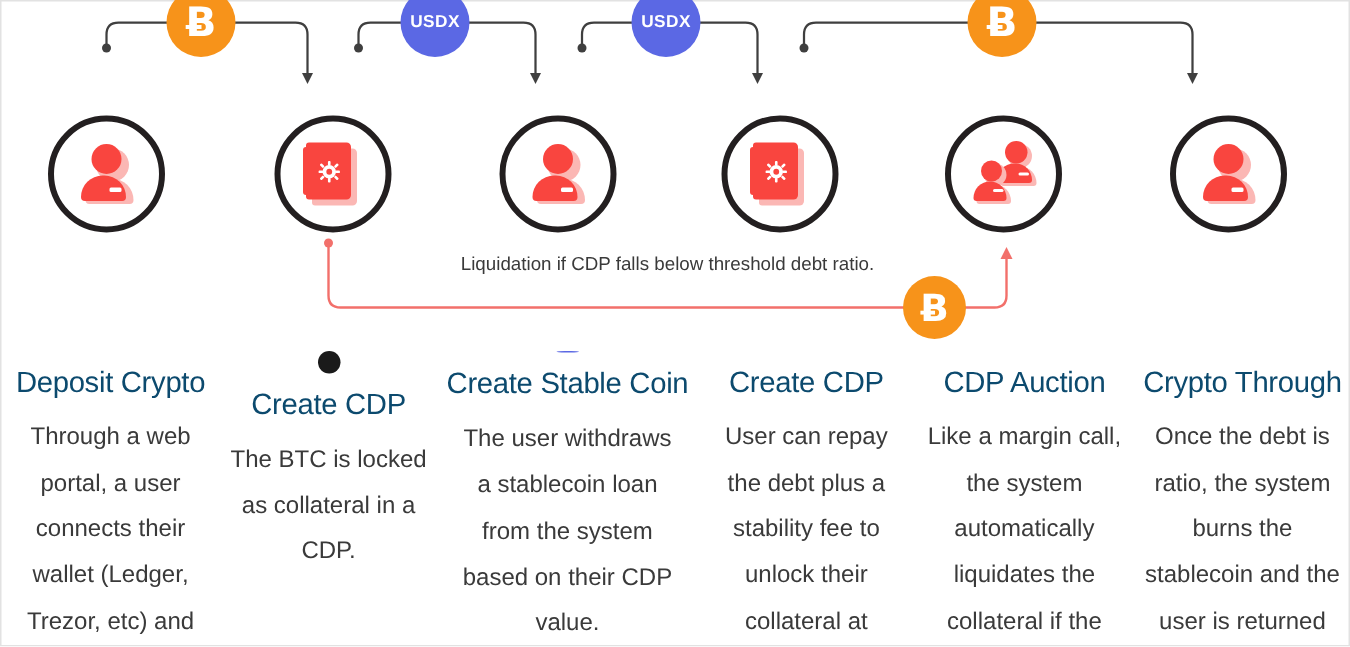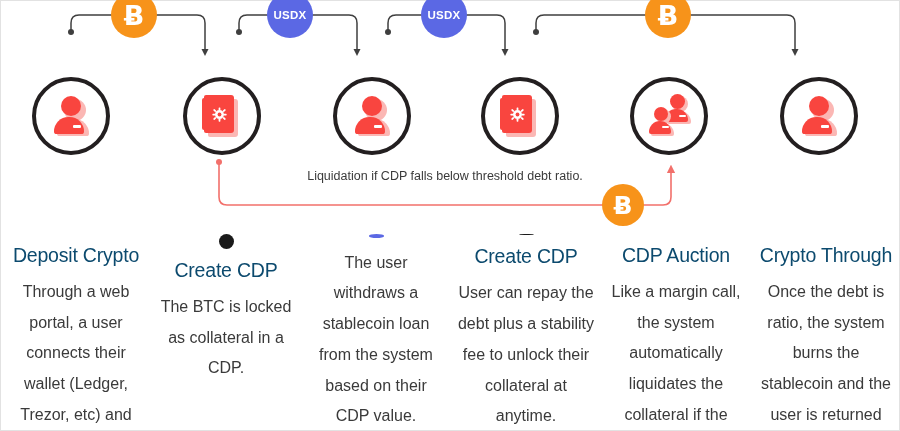--- a/index.html
+++ b/index.html
@@ -302,20 +302,21 @@
     </div>
 
     <div class="col">
       <div class="dot" style="background:#1a1a1a;"></div>
       <div class="col-title">Create CDP</div>
       <div class="col-body">The BTC is locked as collateral in a CDP.</div>
     </div>
 
     <div class="col">
       <div class="dot" style="background:#5b68e4;"></div>
+      <div class="col-title">Create Stable Coin</div>
       <div class="col-body">The user withdraws a stablecoin loan from the system based on their CDP value.</div>
     </div>
 
     <div class="col">
       <div class="dot" style="background:#1a1a1a;"></div>
       <div class="col-title">Create CDP</div>
       <div class="col-body">User can repay the debt plus a stability fee to unlock their collateral at anytime.</div>
     </div>
 
     <div class="col">

